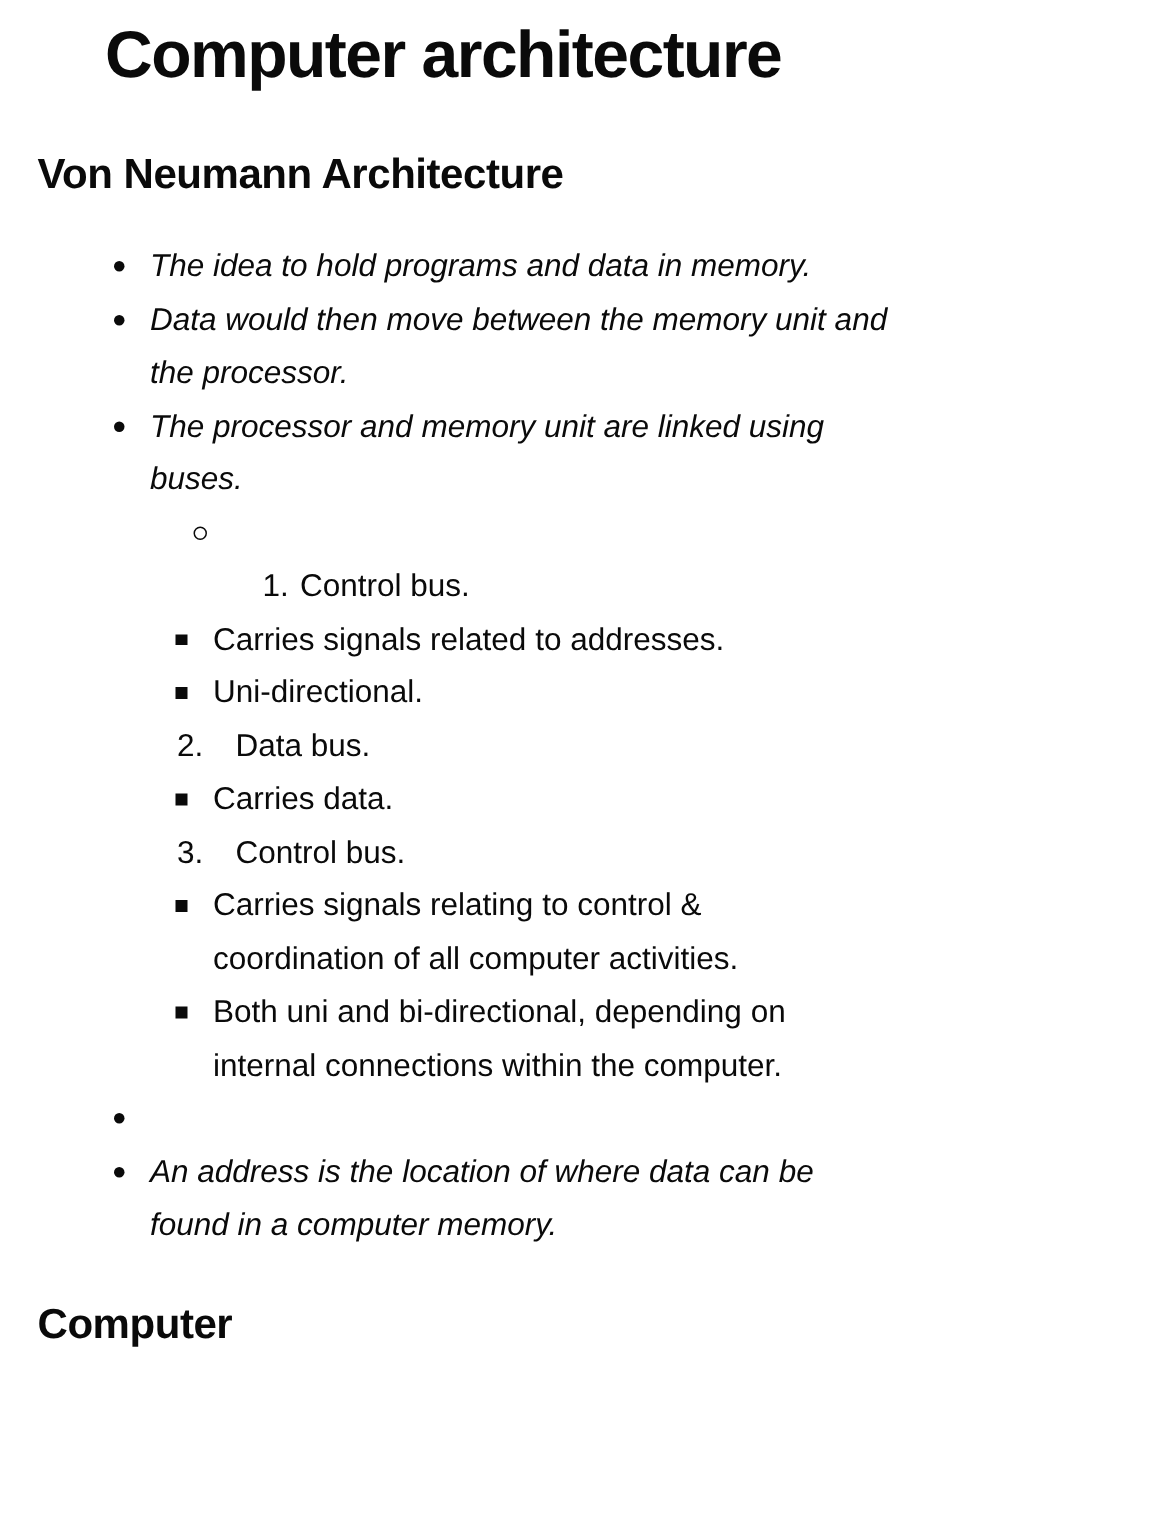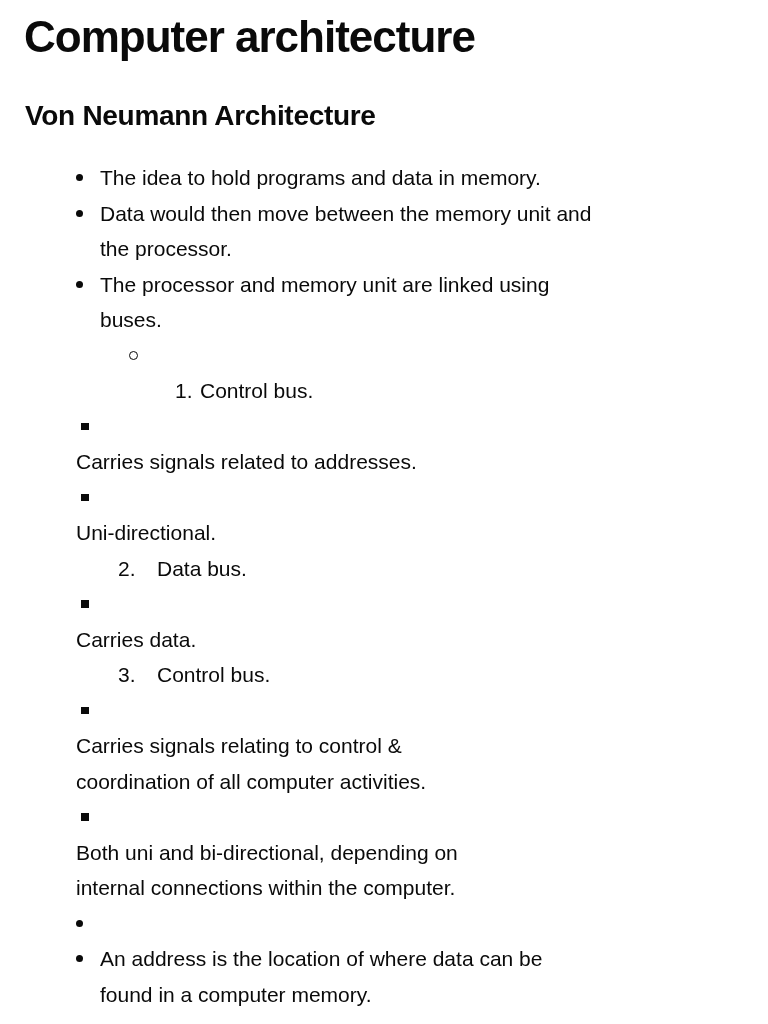--- a/index.html
+++ b/index.html
@@ -10,21 +10,21 @@
   .page {
     position: relative;
     width: 768px;
     height: 1024px;
     background: #ffffff;
     color: #0a0a0a;
     font-family: "Liberation Sans", "DejaVu Sans", sans-serif;
     overflow: hidden;
   }
   h1.doc-title {
-    margin: 12px 0 0 24px;
+    margin: 12px 0 0 70px;
     font-size: 44px;
     line-height: 50px;
     font-weight: 700;
     letter-spacing: -1px;
     color: #0a0a0a;
   }
   h2.doc-heading {
     margin: 38px 0 0 25px;
     font-size: 28px;
     line-height: 32px;
@@ -50,29 +50,29 @@
     display: flex;
     align-items: center;
     height: 35.5px;
   }
   .row .text {
     flex: 1 1 auto;
     white-space: pre-line;
     line-height: 35.5px;
   }
   
-  .row.bullet   { padding-left: 72px; }
+  .row.bullet   { padding-left: 72px; font-style: italic; }
   .row.bullet   .marker { width: 28px; }
   .row.circle   { padding-left: 126px; }
   .row.circle   .marker { width: 28px; }
   .row.num-deep { padding-left: 170px; }
   .row.num-deep .marker { width: 30px; height: auto; }
   .row.num      { padding-left: 113px; }
   .row.num      .marker { width: 44px; height: auto; }
-  .row.square   { padding-left: 76px; flex-direction: column; }
+  .row.square   { padding-left: 112px; }
   .row.square   .marker { width: 30px; }
   
   .shape-dot {
     width: 7px; height: 7px;
     margin-left: 4px;
     border-radius: 50%;
     background: #0a0a0a;
   }
   .shape-ring {
     width: 9px; height: 9px;

